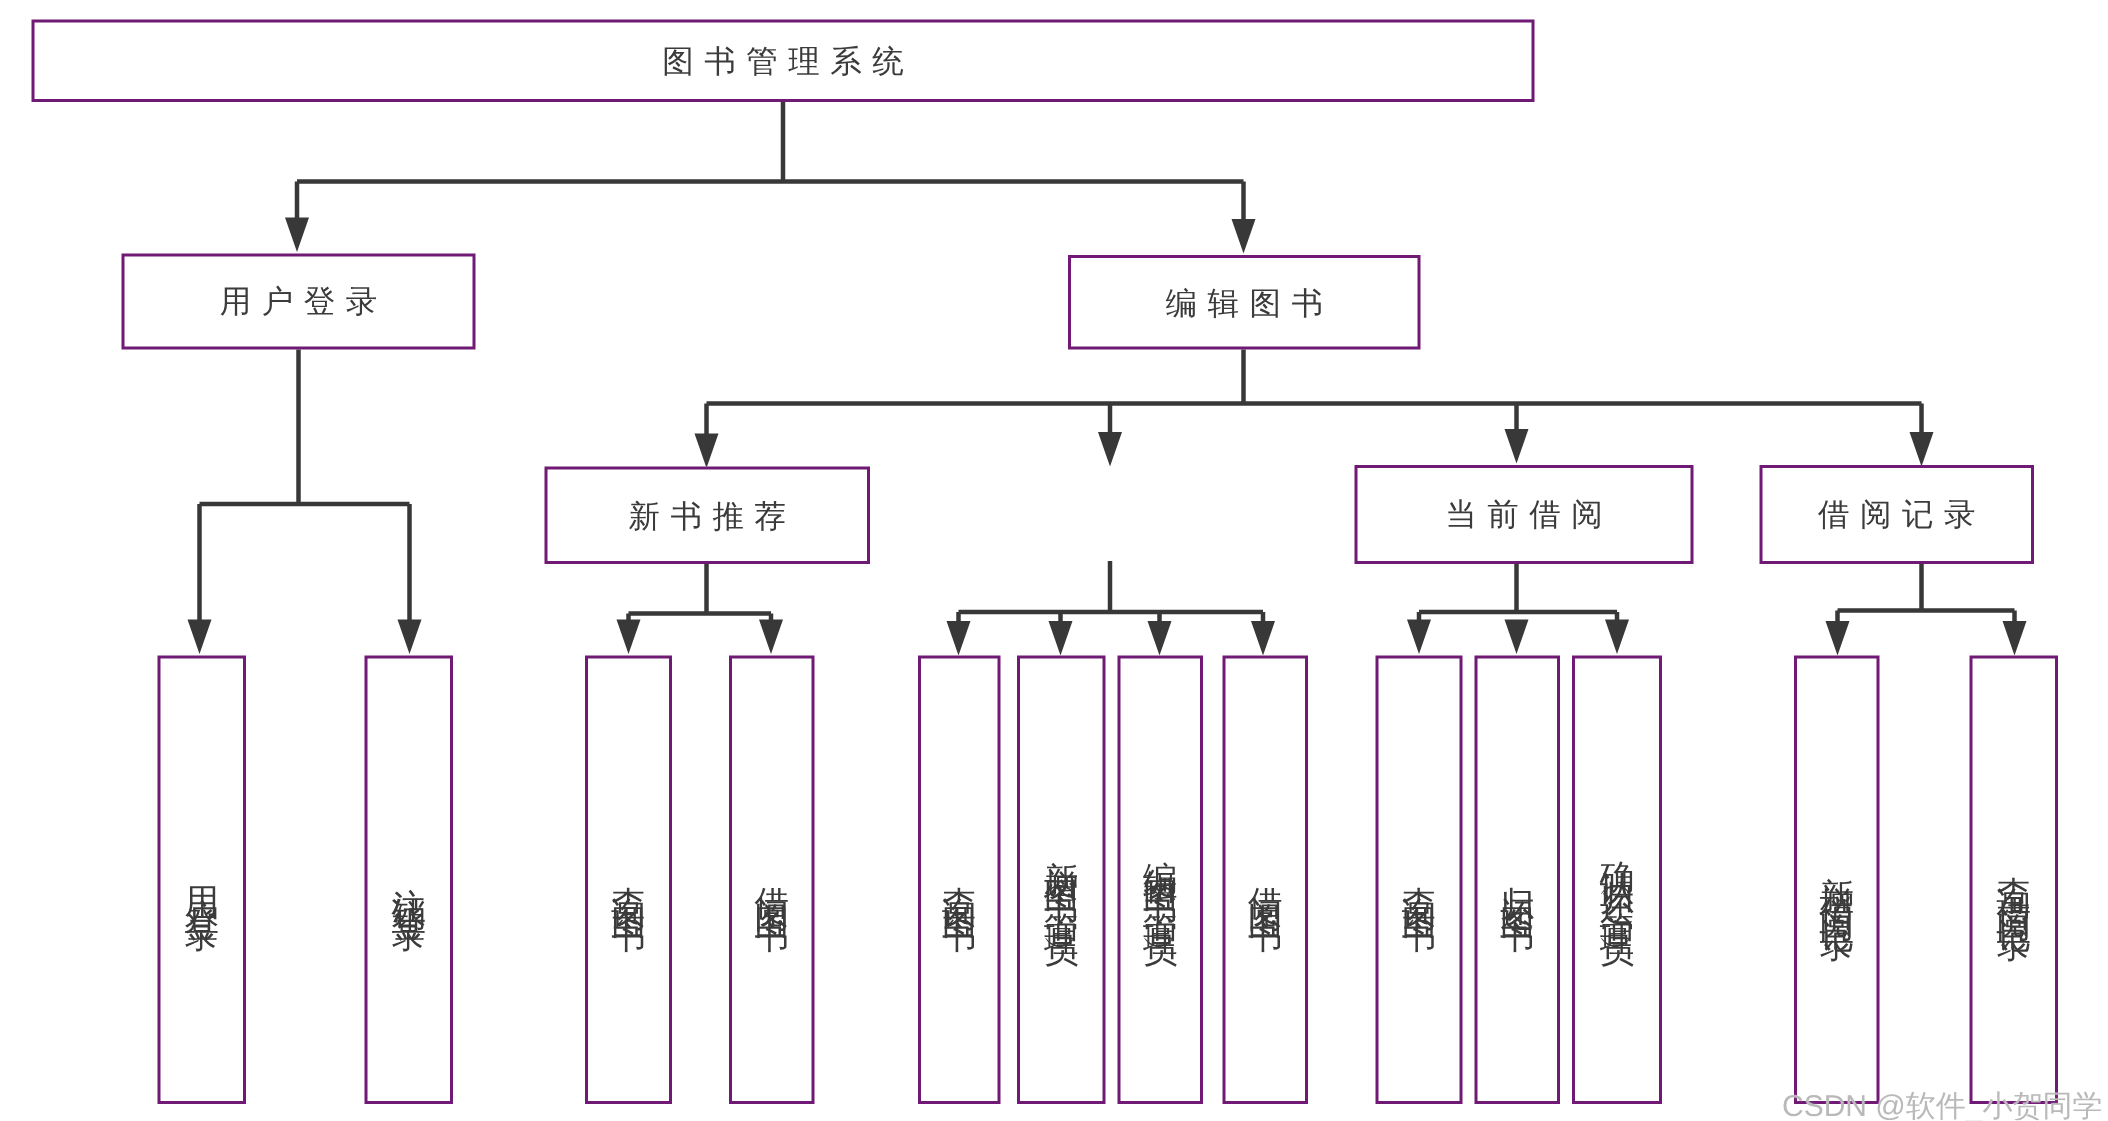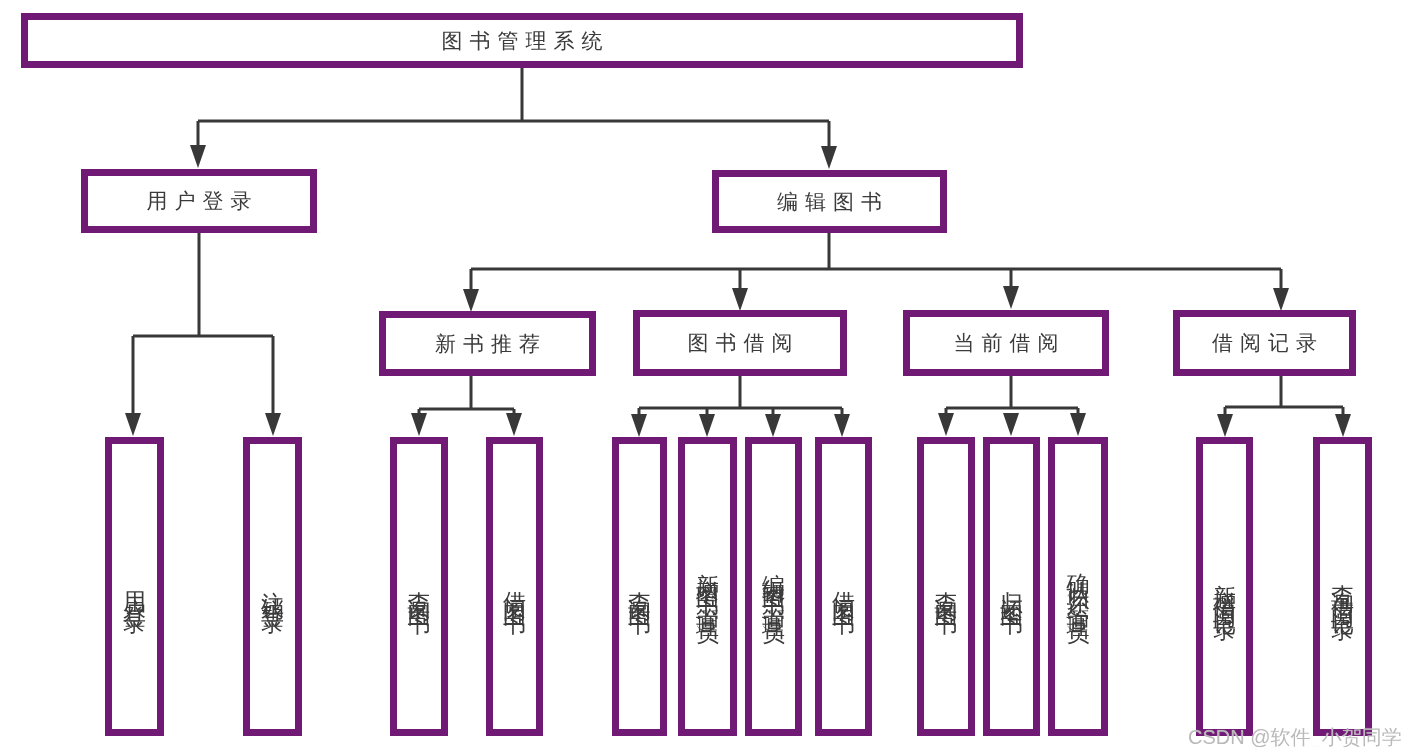--- a/index.html
+++ b/index.html
@@ -14,21 +14,21 @@
   }
   .connectors {
     position: absolute;
     left: 0; top: 0;
     width: 1405px; height: 747px;
     z-index: 1;
   }
   .node {
     position: absolute;
     box-sizing: border-box;
-    border: 7px solid #701a75;
+    border: 2px solid #701a75;
     background: #ffffff;
     display: flex;
     align-items: center;
     justify-content: center;
     z-index: 2;
     text-align: center;
   }
   .node .hlabel {
     font-size: 21px;
     letter-spacing: 7px;
@@ -103,27 +103,24 @@
     <span class="hlabel">图书管理系统</span>
   </div>
 
   <div class="node" style="left:81px; top:169px; width:236px; height:64px;">
     <span class="hlabel">用户登录</span>
   </div>
   <div class="node" style="left:712px; top:170px; width:235px; height:63px;">
     <span class="hlabel">编辑图书</span>
   </div>
 
-  <div class="node" style="left:363px; top:311px; width:217px; height:65px;margin-left:16px;">
+  <div class="node" style="left:363px; top:311px; width:217px; height:65px;">
     <span class="hlabel">新书推荐</span>
   </div>
-  <div class="node" style="left:633px; top:310px; width:214px; height:66px;">
-    <span class="hlabel">图书借阅</span>
-  </div>
-  <div class="node" style="left:903px; top:310px; width:206px; height:66px;">
+  <div class="node" style="left:903px; top:310px; width:226px; height:66px;">
     <span class="hlabel">当前借阅</span>
   </div>
   <div class="node" style="left:1173px; top:310px; width:183px; height:66px;">
     <span class="hlabel">借阅记录</span>
   </div>
 
   <div class="node leaf" style="left:105px; width:59px;">
     <span class="vlabel">用户登录</span>
   </div>
   <div class="node leaf" style="left:243px; width:59px;">

